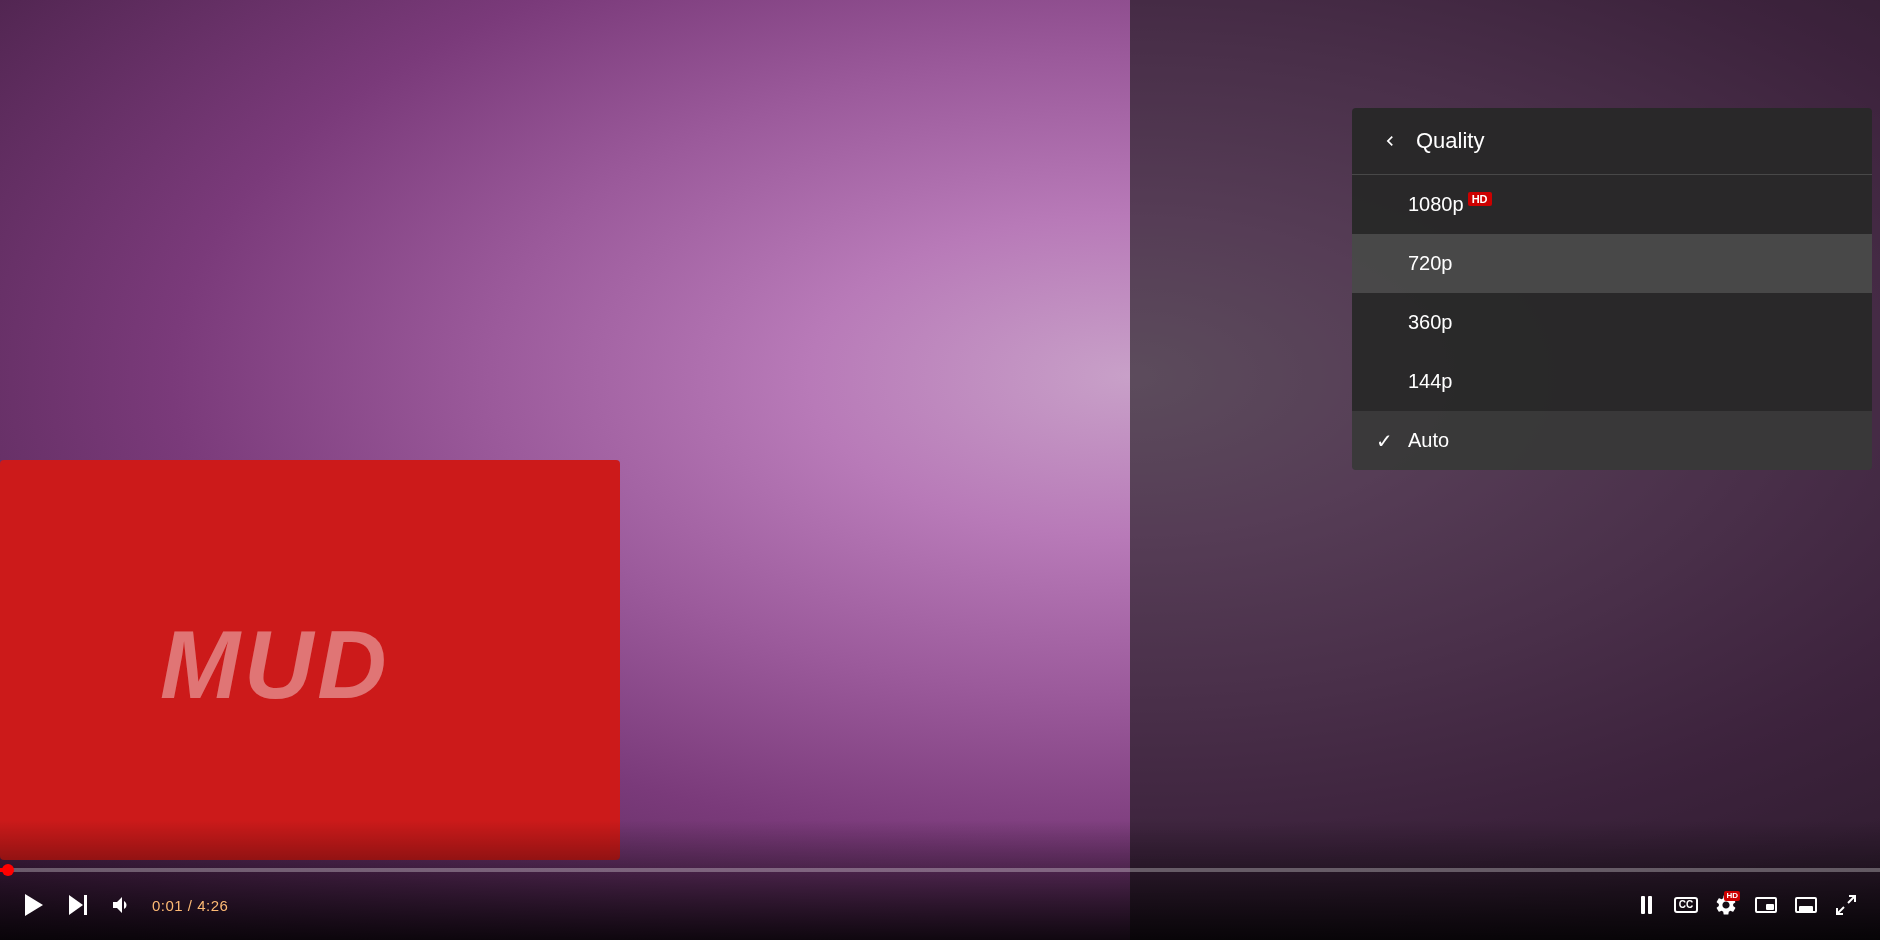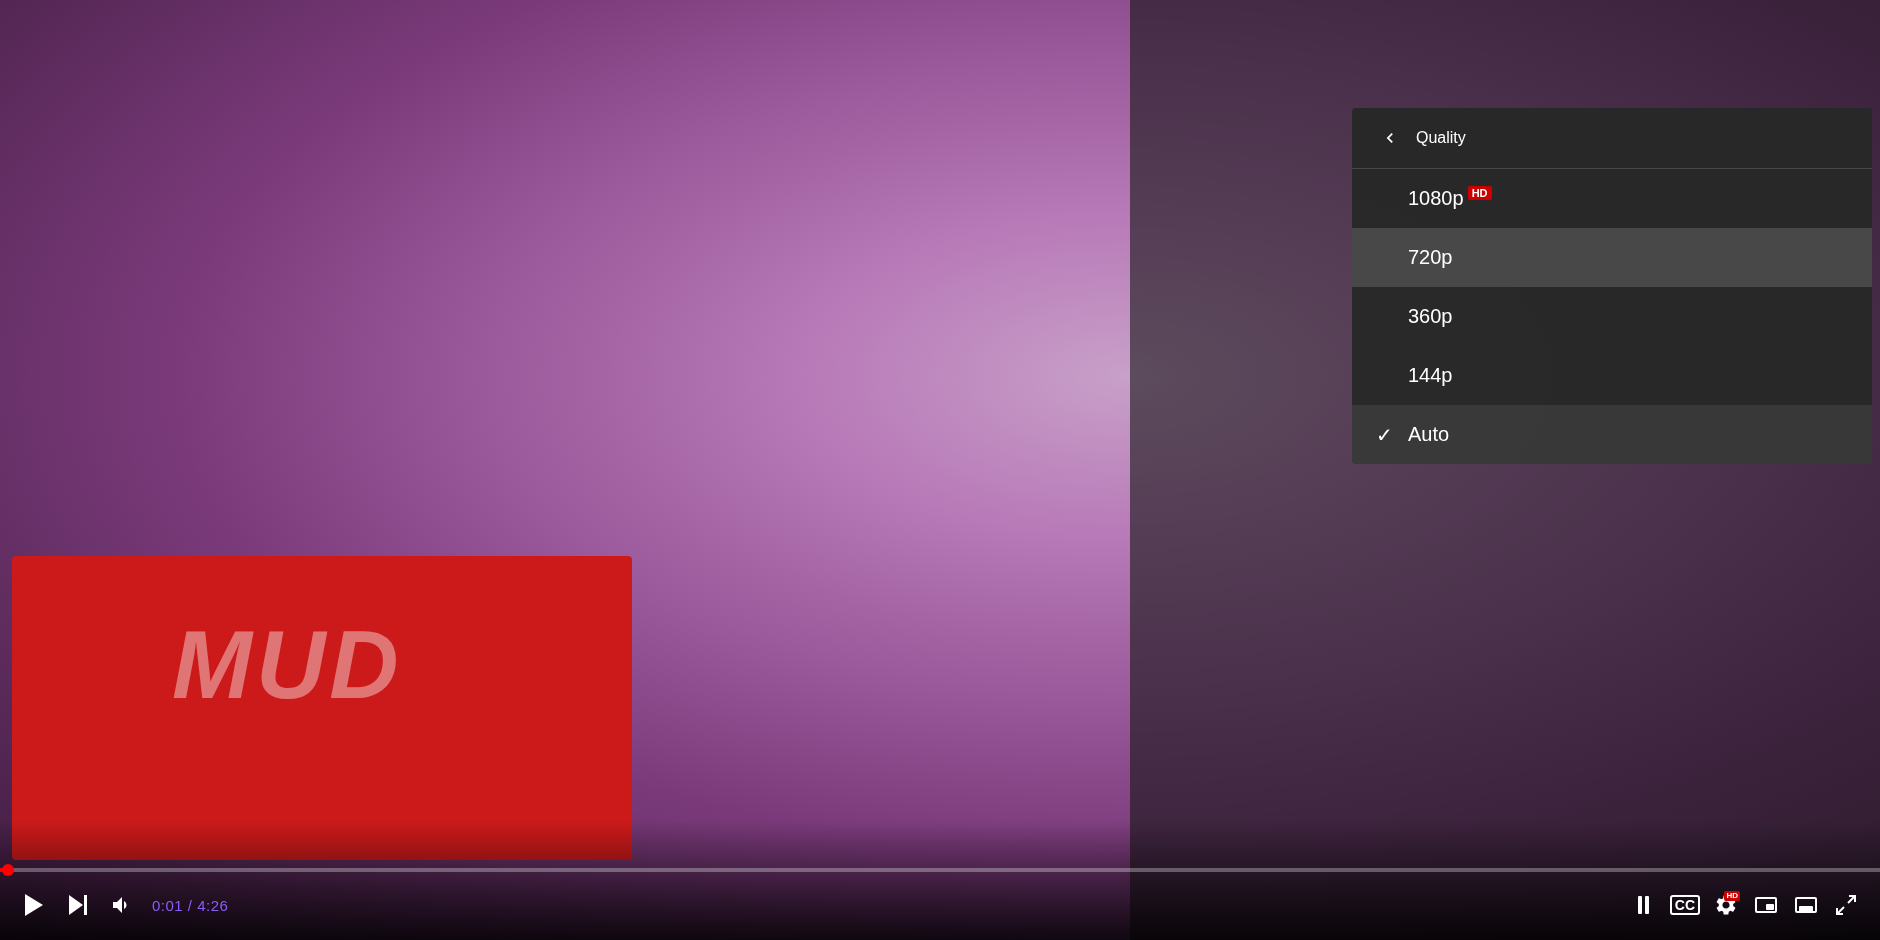--- a/index.html
+++ b/index.html
@@ -26,23 +26,23 @@
       top: 0;
       left: 0;
       background: 
         radial-gradient(ellipse at 60% 40%, #c8a0c8 0%, #b87ab8 20%, #9b5a9b 40%, #7a3a7a 60%, #3a1a3a 100%);
     }
 
     
     .red-panel {
       position: absolute;
       bottom: 80px;
-      left: 12px;
+      left: 0;
       width: 620px;
-      height: 304px;
+      height: 400px;
       background: #cc1a1a;
       border-radius: 4px;
     }
 
     
     .mud-text {
       position: absolute;
       bottom: 140px;
       left: 160px;
       color: rgba(255,255,255,0.4);
@@ -112,21 +112,21 @@
       align-items: center;
       justify-content: center;
       padding: 4px;
       border-radius: 4px;
       font-size: 20px;
       min-width: 36px;
       height: 36px;
     }
 
     .time-display {
-      color: #8b5cf6;
+      color: #fdba74;
       font-size: 15px;
       white-space: nowrap;
       margin-left: 4px;
       letter-spacing: 0.5px;
     }
 
     .controls-right {
       margin-left: auto;
       display: flex;
       align-items: center;
@@ -160,21 +160,21 @@
       cursor: pointer;
       font-size: 22px;
       display: flex;
       align-items: center;
       justify-content: center;
       padding: 0;
     }
 
     .quality-title {
       color: #fff;
-      font-size: 16px;
+      font-size: 22px;
       font-weight: 400;
     }
 
     .quality-item {
       padding: 18px 28px 18px 56px;
       color: #fff;
       font-size: 20px;
       cursor: pointer;
       display: flex;
       align-items: center;
@@ -234,21 +234,21 @@
       color: white;
       font-size: 8px;
       font-weight: 700;
       padding: 0px 2px;
       border-radius: 2px;
       line-height: 1.3;
     }
 
     
     .icon-cc {
-      font-size: 14px;
+      font-size: 10px;
       font-weight: 700;
       border: 2px solid white;
       border-radius: 3px;
       padding: 1px 3px;
       line-height: 1;
     }
 
     
     .icon-theater {
       width: 22px;

